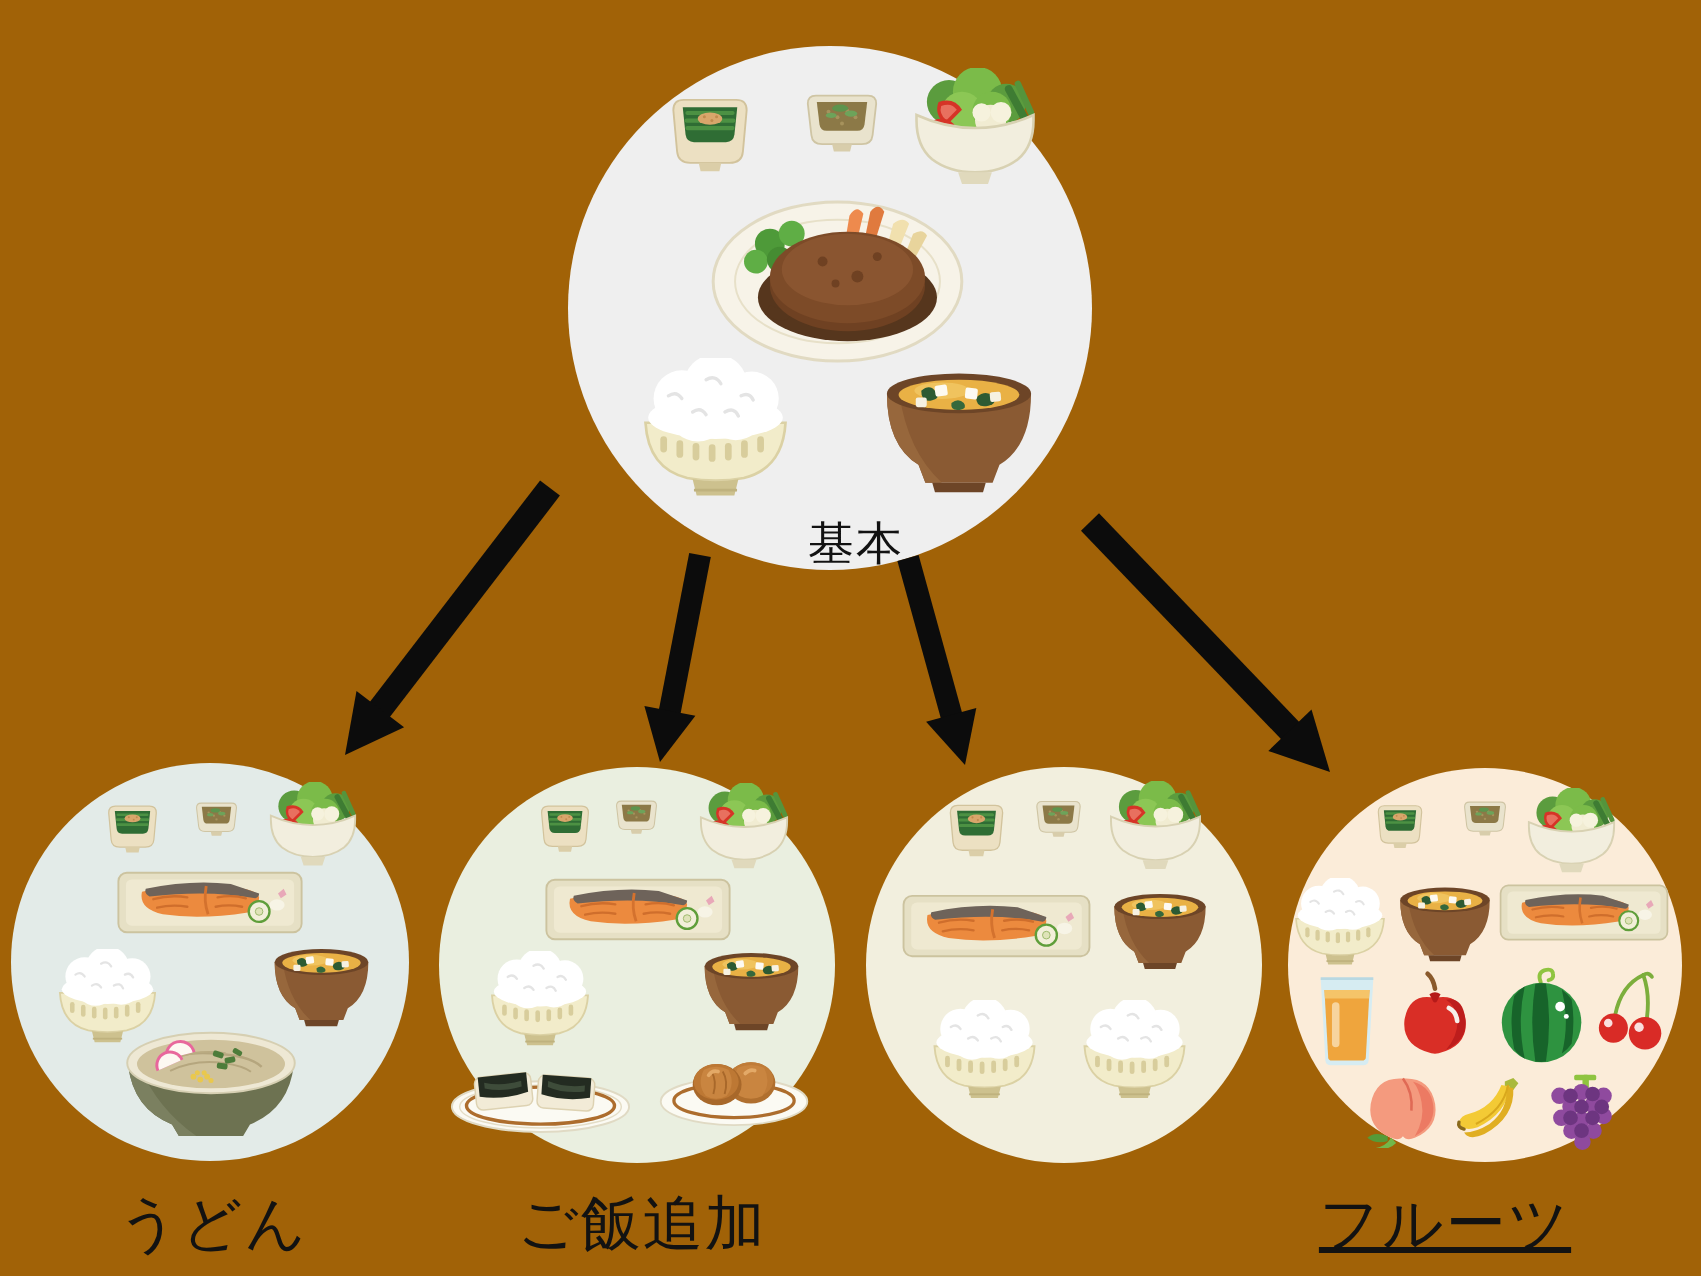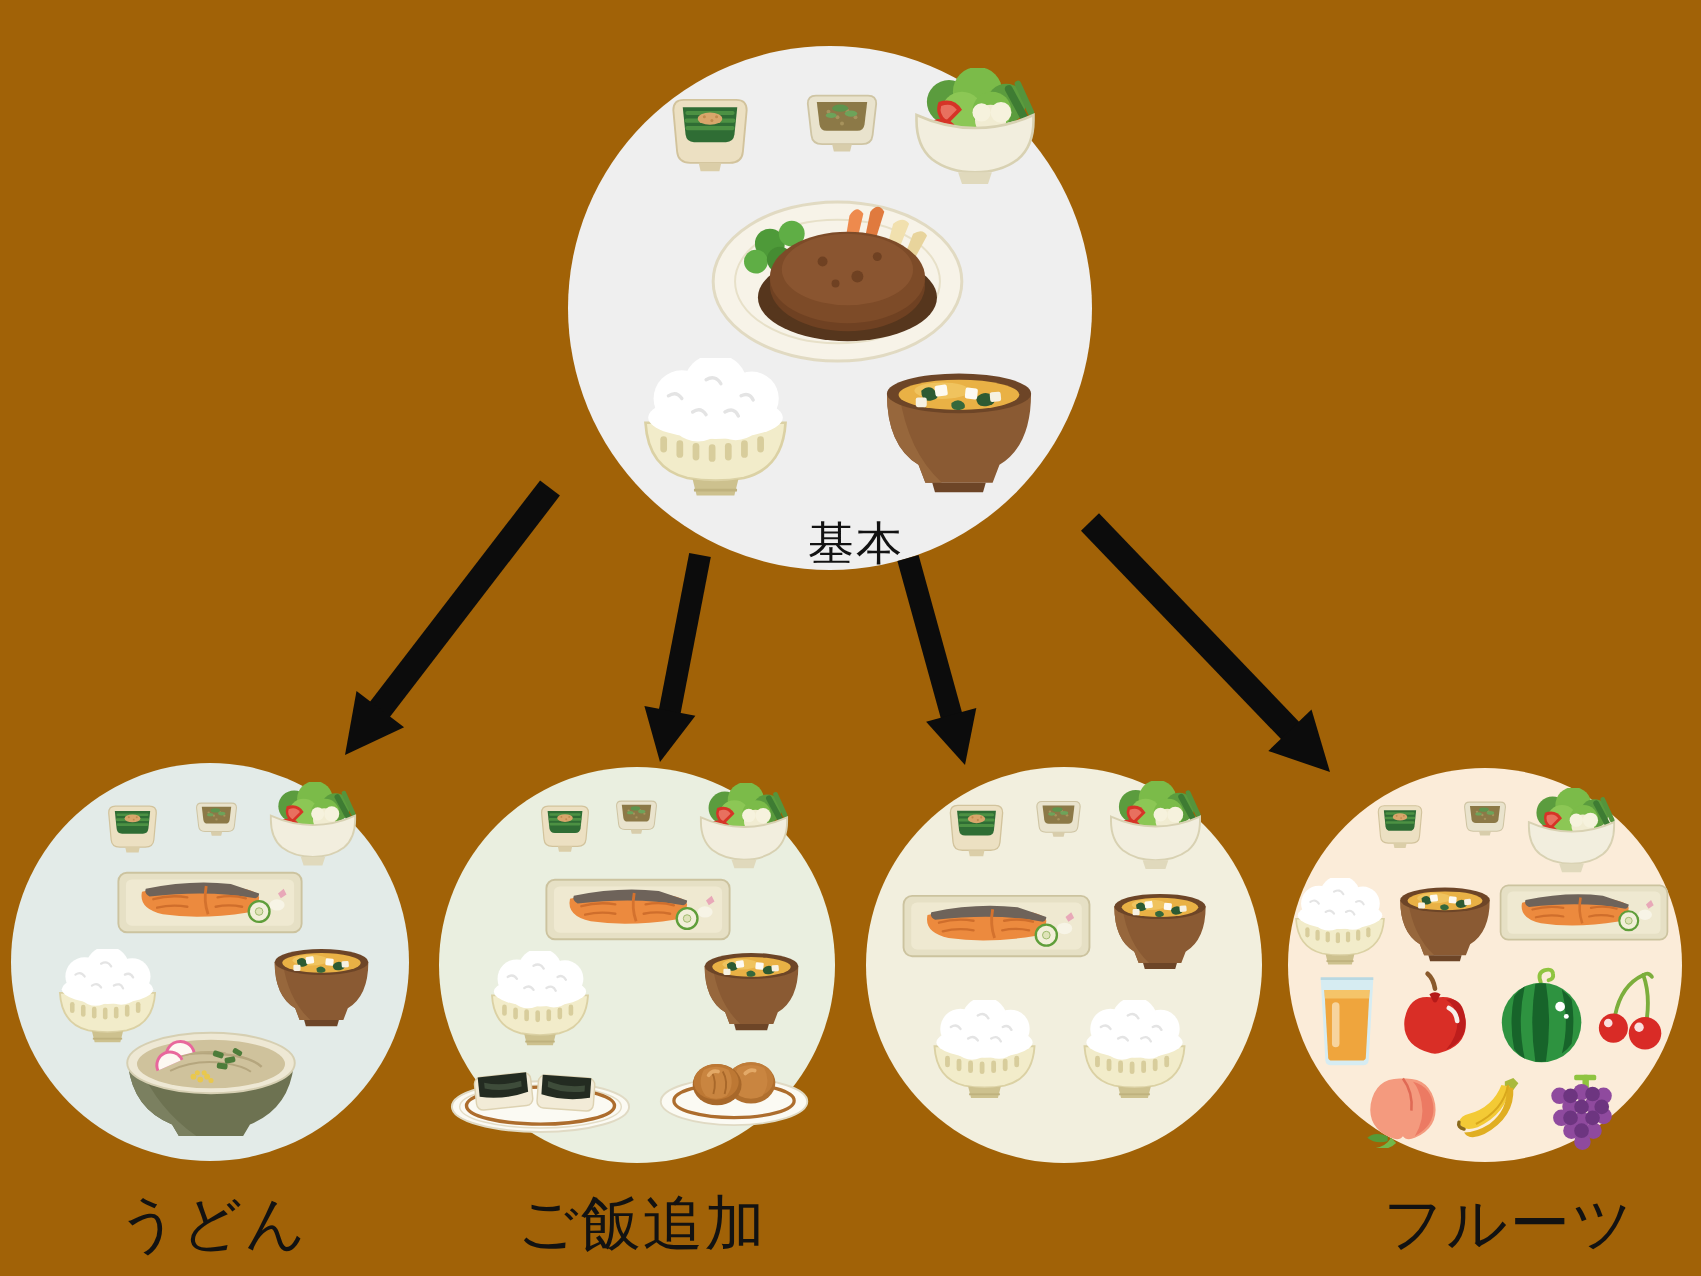--- a/index.html
+++ b/index.html
@@ -364,15 +364,15 @@
     <use href="#sym-cherries" x="1592" y="968" width="77" height="86"></use>
     <use href="#sym-peach" x="1362" y="1070" width="81" height="78"></use>
     <use href="#sym-bananas" x="1452" y="1073" width="81" height="73"></use>
     <use href="#sym-grapes" x="1543" y="1070" width="78" height="81"></use>
   </g>
 </svg>
 
 <div class="label base" style="left:856px; top:518px;">基本</div>
 <div class="label" style="left:213px; top:1191px;">うどん</div>
 <div class="label" style="left:642px; top:1191px;">ご飯追加</div>
-<div class="label" style="left:1509px;top:1191px;">フルーツ</div>
+<div class="label" style="left:1445px;top:1191px;text-decoration:underline;">フルーツ</div>
 
 </div>
 
 </body></html>

